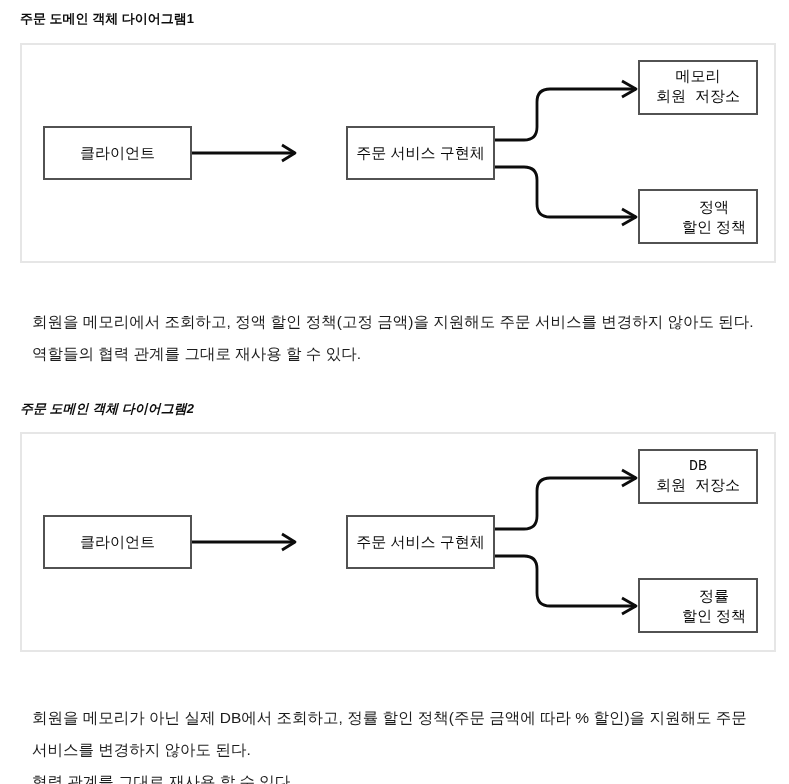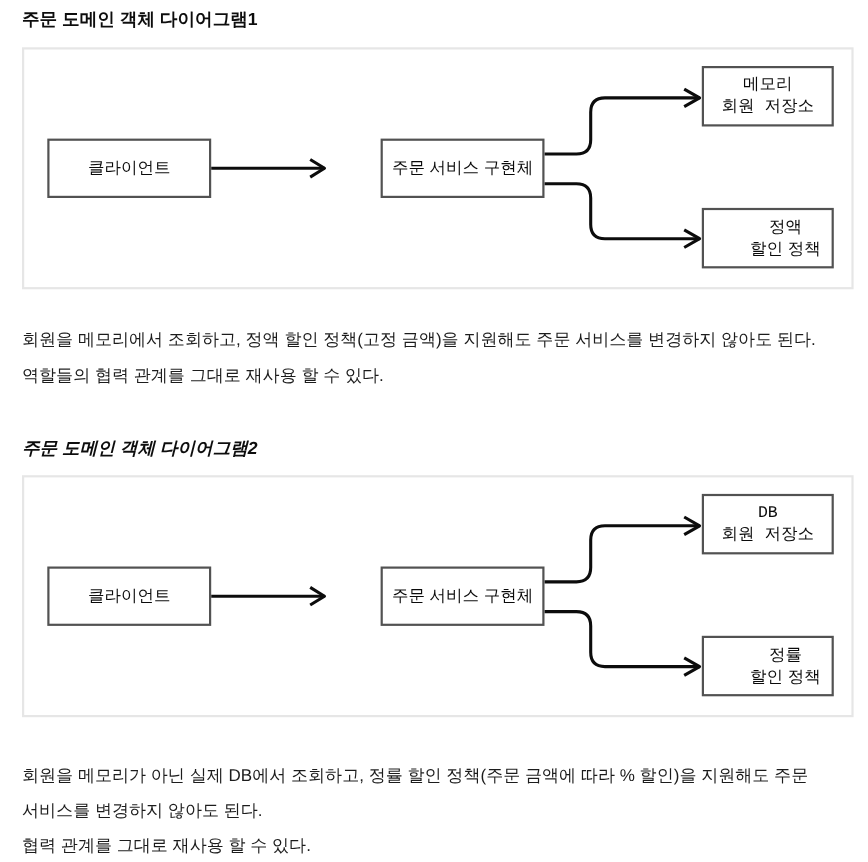--- a/index.html
+++ b/index.html
@@ -4,21 +4,21 @@
 <style>
   html, body { margin: 0; padding: 0; background: #ffffff; }
   body {
     width: 789px; height: 784px;
     position: relative; overflow: hidden;
     font-family: "Liberation Sans", "DejaVu Sans", sans-serif;
     color: #111111;
   }
   .abs { position: absolute; }
   .doc-heading {
-    font-size: 16px; font-weight: 700; color: #0d0d0d;
+    font-size: 13px; font-weight: 700; color: #0d0d0d;
     line-height: 22px; margin: 0; white-space: nowrap;
   }
   .diagram {
     width: 752px; height: 216px;
     border: 2px solid #e6e6e6; background: #ffffff;
     position: absolute;
   }
   .node {
     position: absolute; box-sizing: border-box;
     border: 2px solid #525252; background: #ffffff;
@@ -30,21 +30,21 @@
   .n-service { left: 276px; top: 81px;  width: 149px; height: 54px; margin-left: 48px; }
   .n-rtop    { left: 616px; top: 15px;  width: 120px; height: 55px; font-family: Liberation Mono, monospace; }
   .n-rbottom { left: 616px; top: 144px; width: 120px; height: 55px; padding-left: 32px; }
   svg.connectors { position: absolute; left: 0; top: 0; width: 752px; height: 216px; }
   svg.connectors path, svg.connectors polyline {
     fill: none; stroke: #0c0c0c; stroke-width: 2.8px;
     stroke-linejoin: round; stroke-linecap: flat;
   }
   .para {
     font-size: 15.5px; line-height: 32px; color: #1c1c1c;
-    white-space: pre-line; width: 752px; margin: 0;
+    white-space: pre-line; width: 752px; margin: 12px;
   }
 </style>
 </head>
 <body>
 
 <h2 class="doc-heading abs" style="left:20px; top:8px;">주문 도메인 객체 다이어그램1</h2>
 
 <div class="diagram" style="left:20px; top:43px;">
   <svg class="connectors" viewBox="0 0 752 216" aria-hidden="true">
     <path d="M 151 108 H 273"></path>

